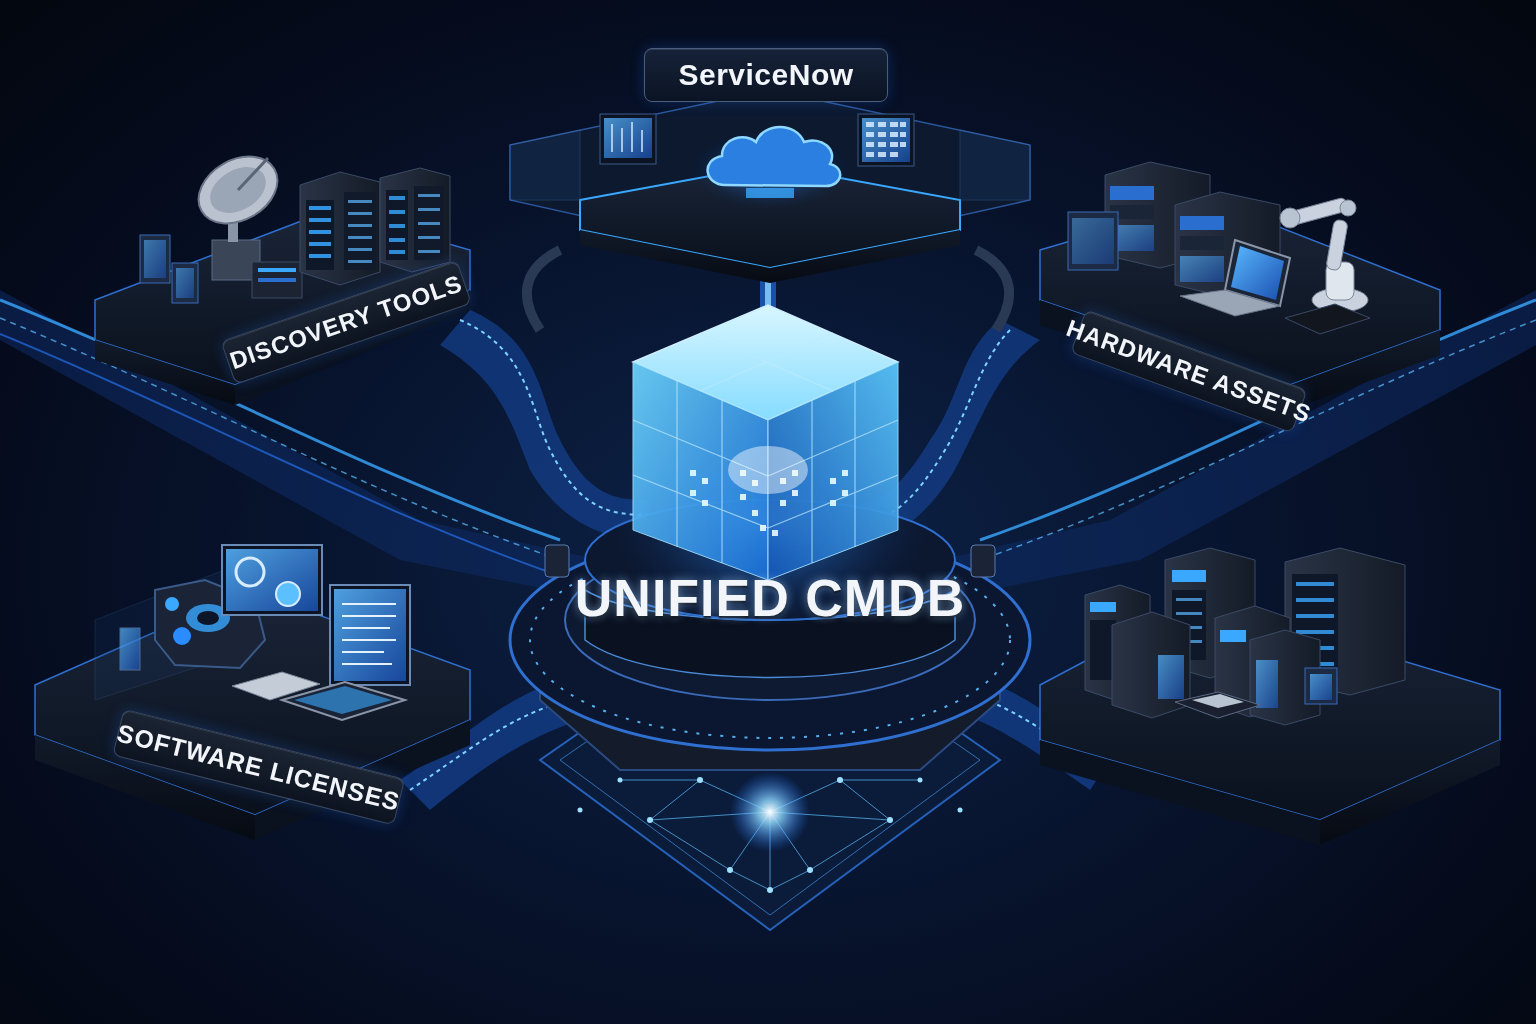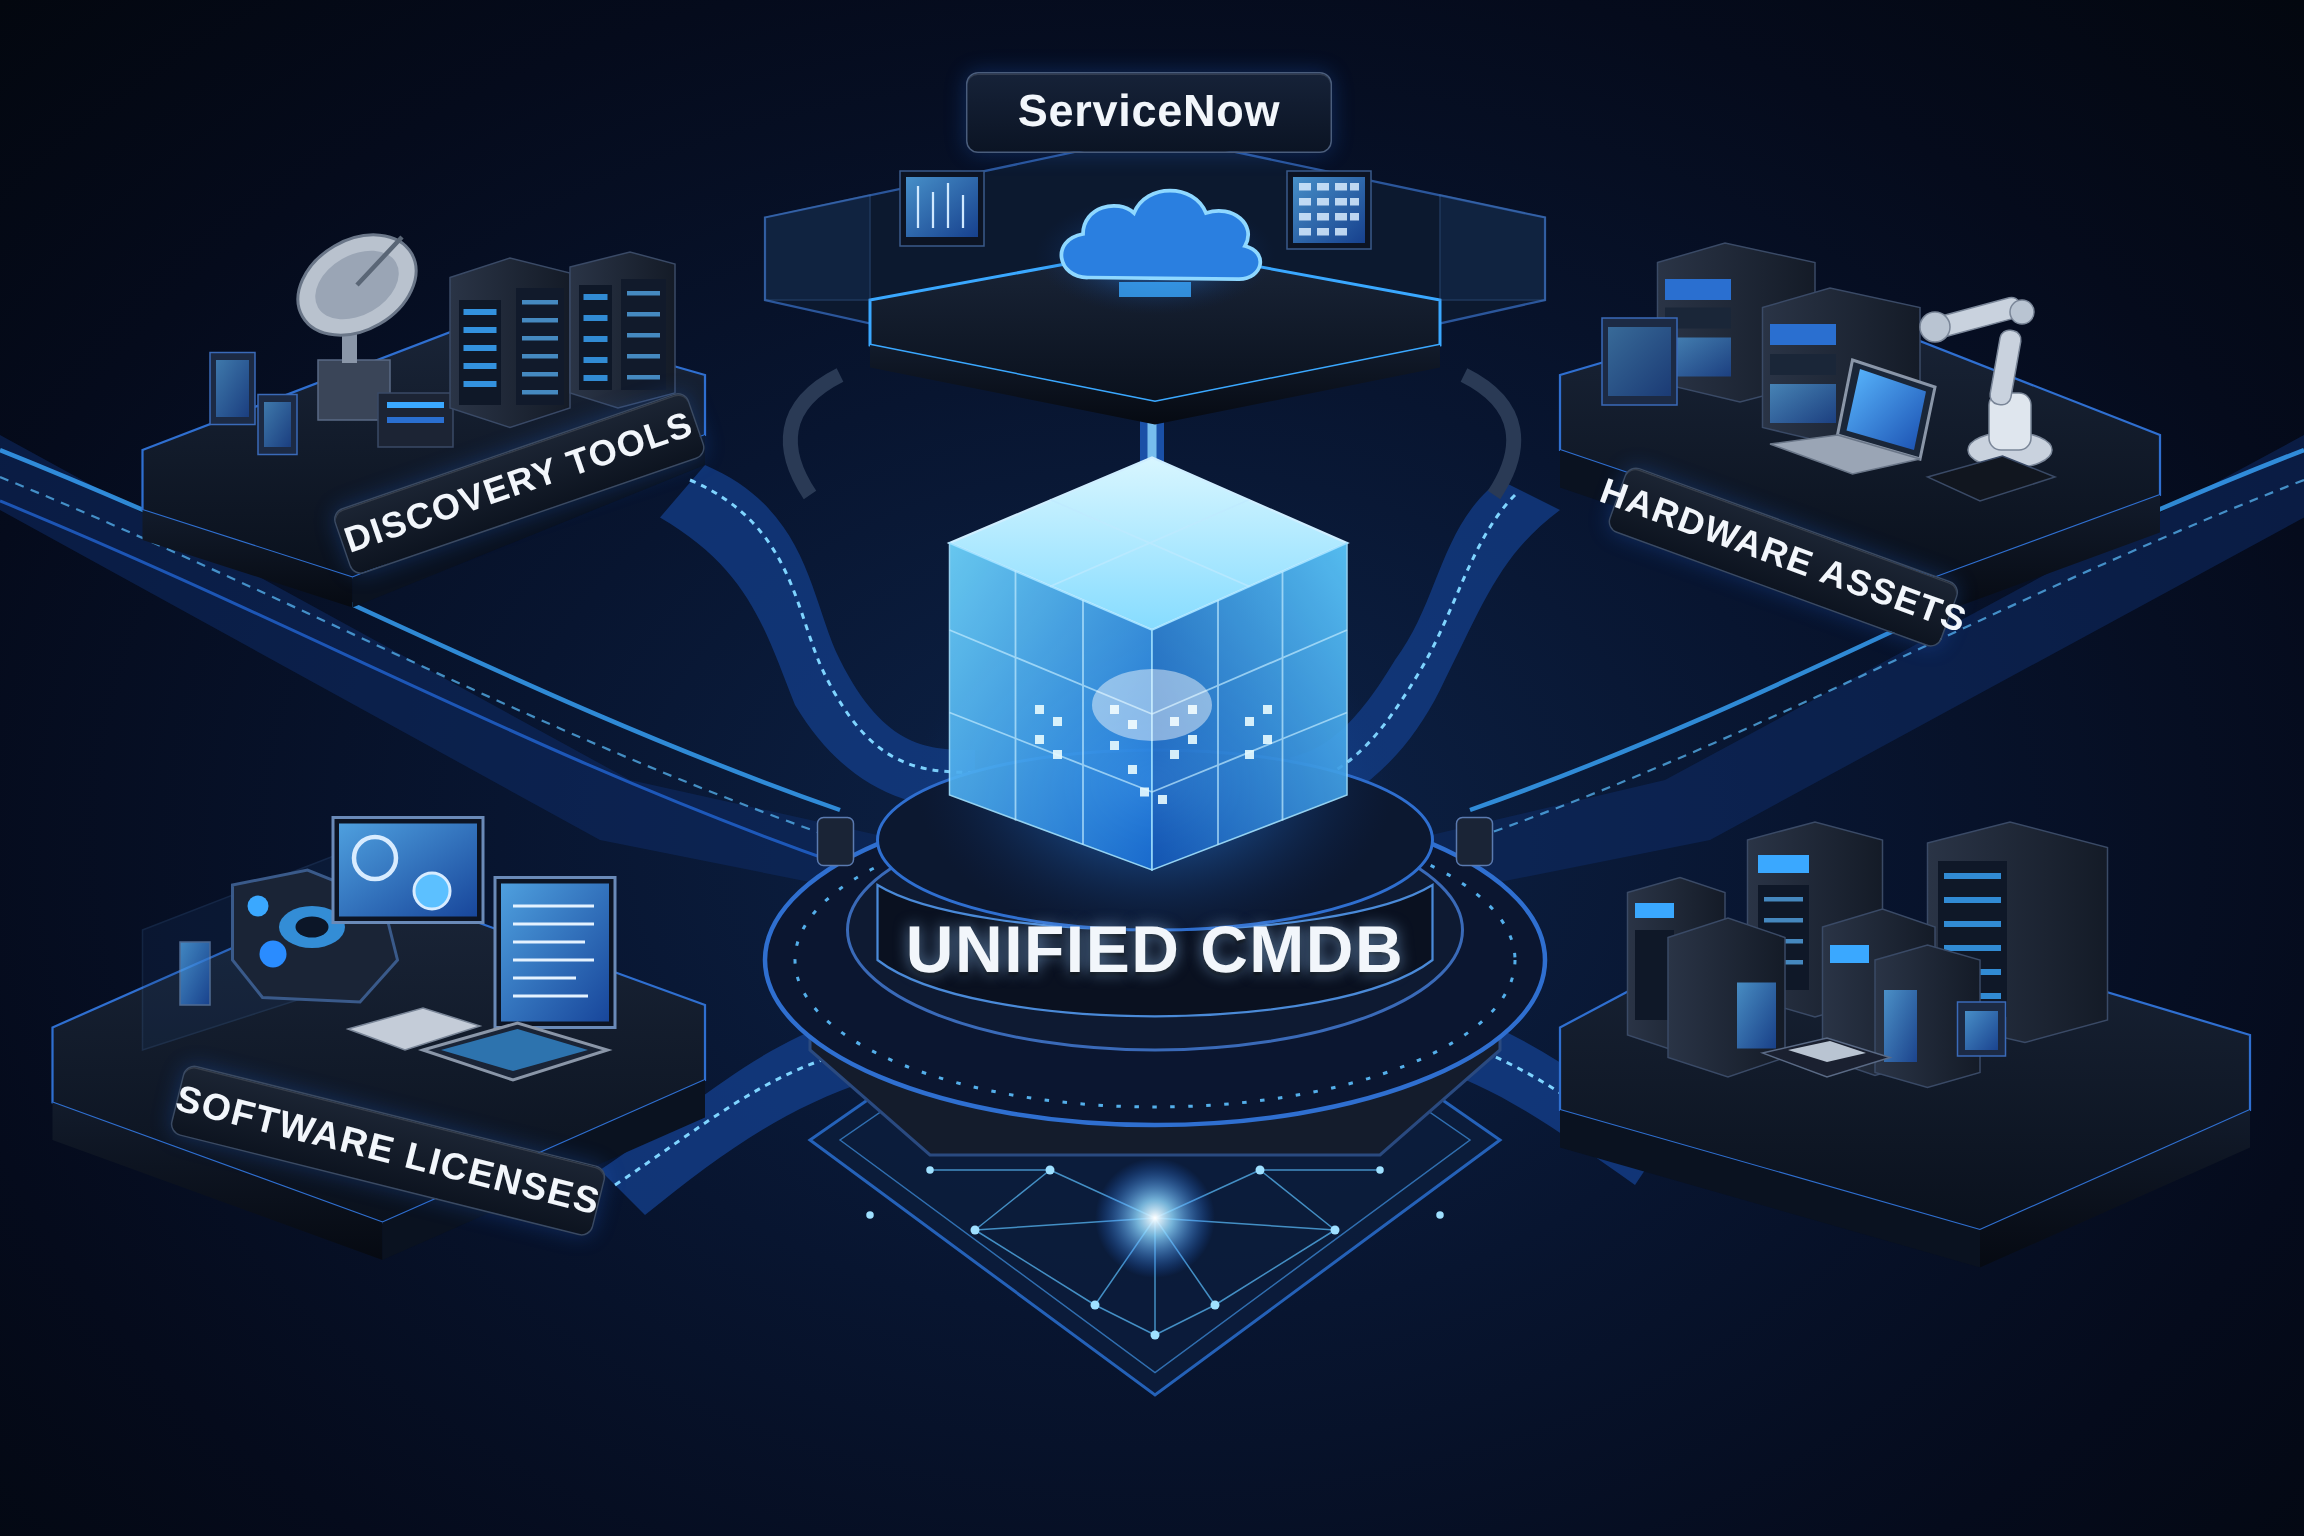--- a/index.html
+++ b/index.html
@@ -39,22 +39,22 @@
       left: 1078px; top: 308px; width: 236px; height: 46px;
       font-size: 24px;
       transform: rotate(20deg); transform-origin: left center;
     }
     #lbl-software {
       left: 118px; top: 708px; width: 290px; height: 48px;
       font-size: 25px;
       transform: rotate(14deg); transform-origin: left center;
     }
     #lbl-cmdb {
-      left: 600px; top: 596px; width: 340px; height: 76px;
-      font-size: 44px; letter-spacing: 1px;
+      left: 600px; top: 560px; width: 340px; height: 76px;
+      font-size: 52px; letter-spacing: 1px;
       background: transparent; border: none; box-shadow: none;
       text-shadow: 0 0 10px rgba(150,200,255,0.6), 0 2px 2px #000;
     }
   </style>
 </head>
 <body>
 
 <div id="scene">
 
   <svg class="layer" width="1536" height="1024" viewBox="0 0 1536 1024">

